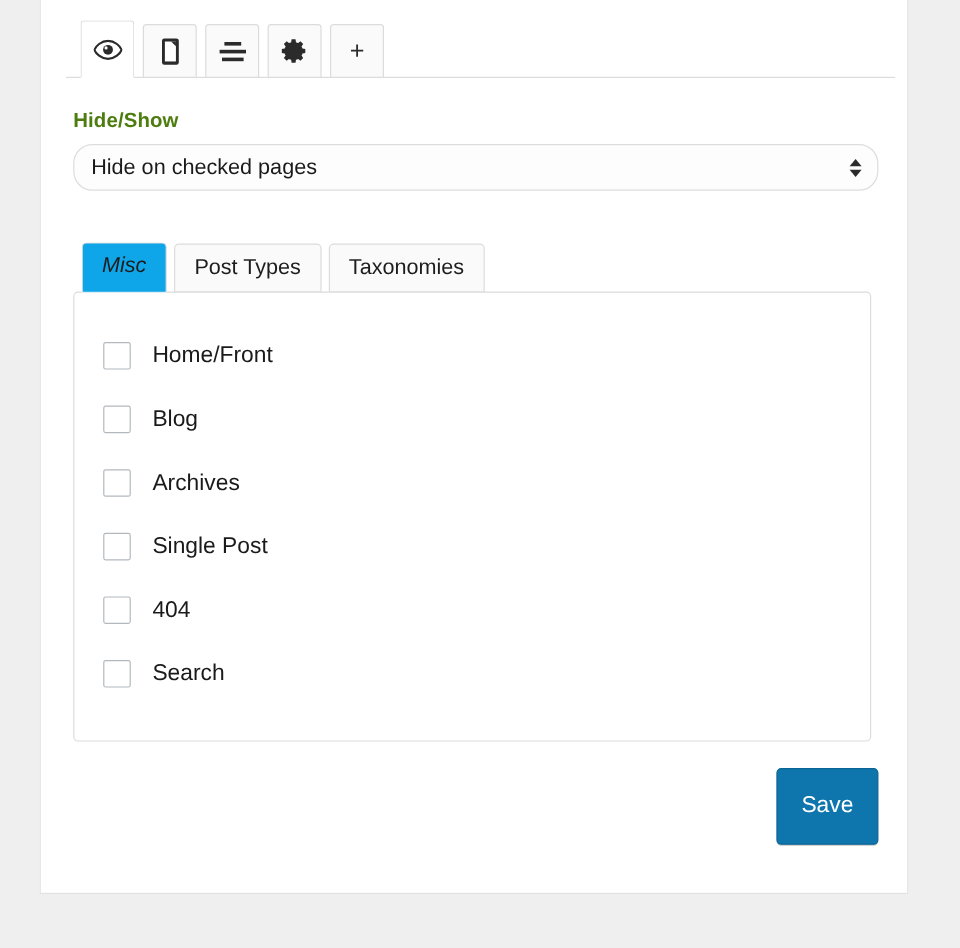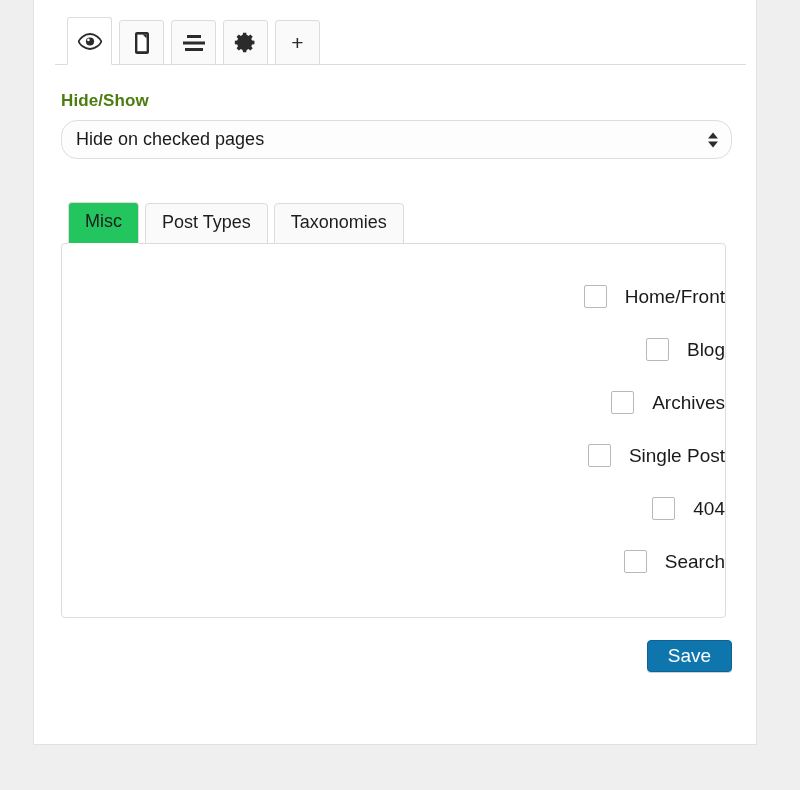--- a/index.html
+++ b/index.html
@@ -135,45 +135,45 @@
     font-size: 18px;
     color: #1d1d1d;
     padding: 9px 16px 10px 16px;
     margin-right: 6px;
     position: relative;
     z-index: 1;
     cursor: pointer;
     line-height: 1.1;
   }
   .subtab.active {
-    background: #22c55e;
+    background: #0ea5e9;
     border-bottom-color: #ffffff;
     z-index: 3;
     padding-bottom: 11px;
+    font-style: italic;
   }
 
   .subtab-panel {
     position: relative;
     box-sizing: border-box;
     border: 1px solid #dcdcdc;
     border-radius: 4px;
     background: #ffffff;
     width: 665px;
     height: 375px;
     margin-top: -1px;
     padding: 26px 0 0 24px;
     z-index: 2;
   }
 
   .check-row {
     display: flex;
     align-items: center;
     height: 53px;
     cursor: pointer;
-    justify-content: flex-end;
   }
   .check-box {
     width: 23px;
     height: 23px;
     box-sizing: border-box;
     border: 1px solid #b4b9be;
     background: #ffffff;
     border-radius: 2px;
     flex: none;
   }
@@ -210,21 +210,21 @@
   .link-close {
     color: #0b6ea8;
     text-decoration: underline;
     cursor: pointer;
   }
   .save-button {
     position: absolute;
     right: 0;
     top: 0;
     width: 85px;
-    height: 32px;
+    height: 64px;
     background: #0f76ad;
     border: 1px solid #0a6596;
     border-radius: 4px;
     color: #ffffff;
     font-size: 19px;
     font-family: "Liberation Sans", sans-serif;
     cursor: pointer;
     box-shadow: 0 1px 0 rgba(0,0,0,.18);
   }
 </style>

